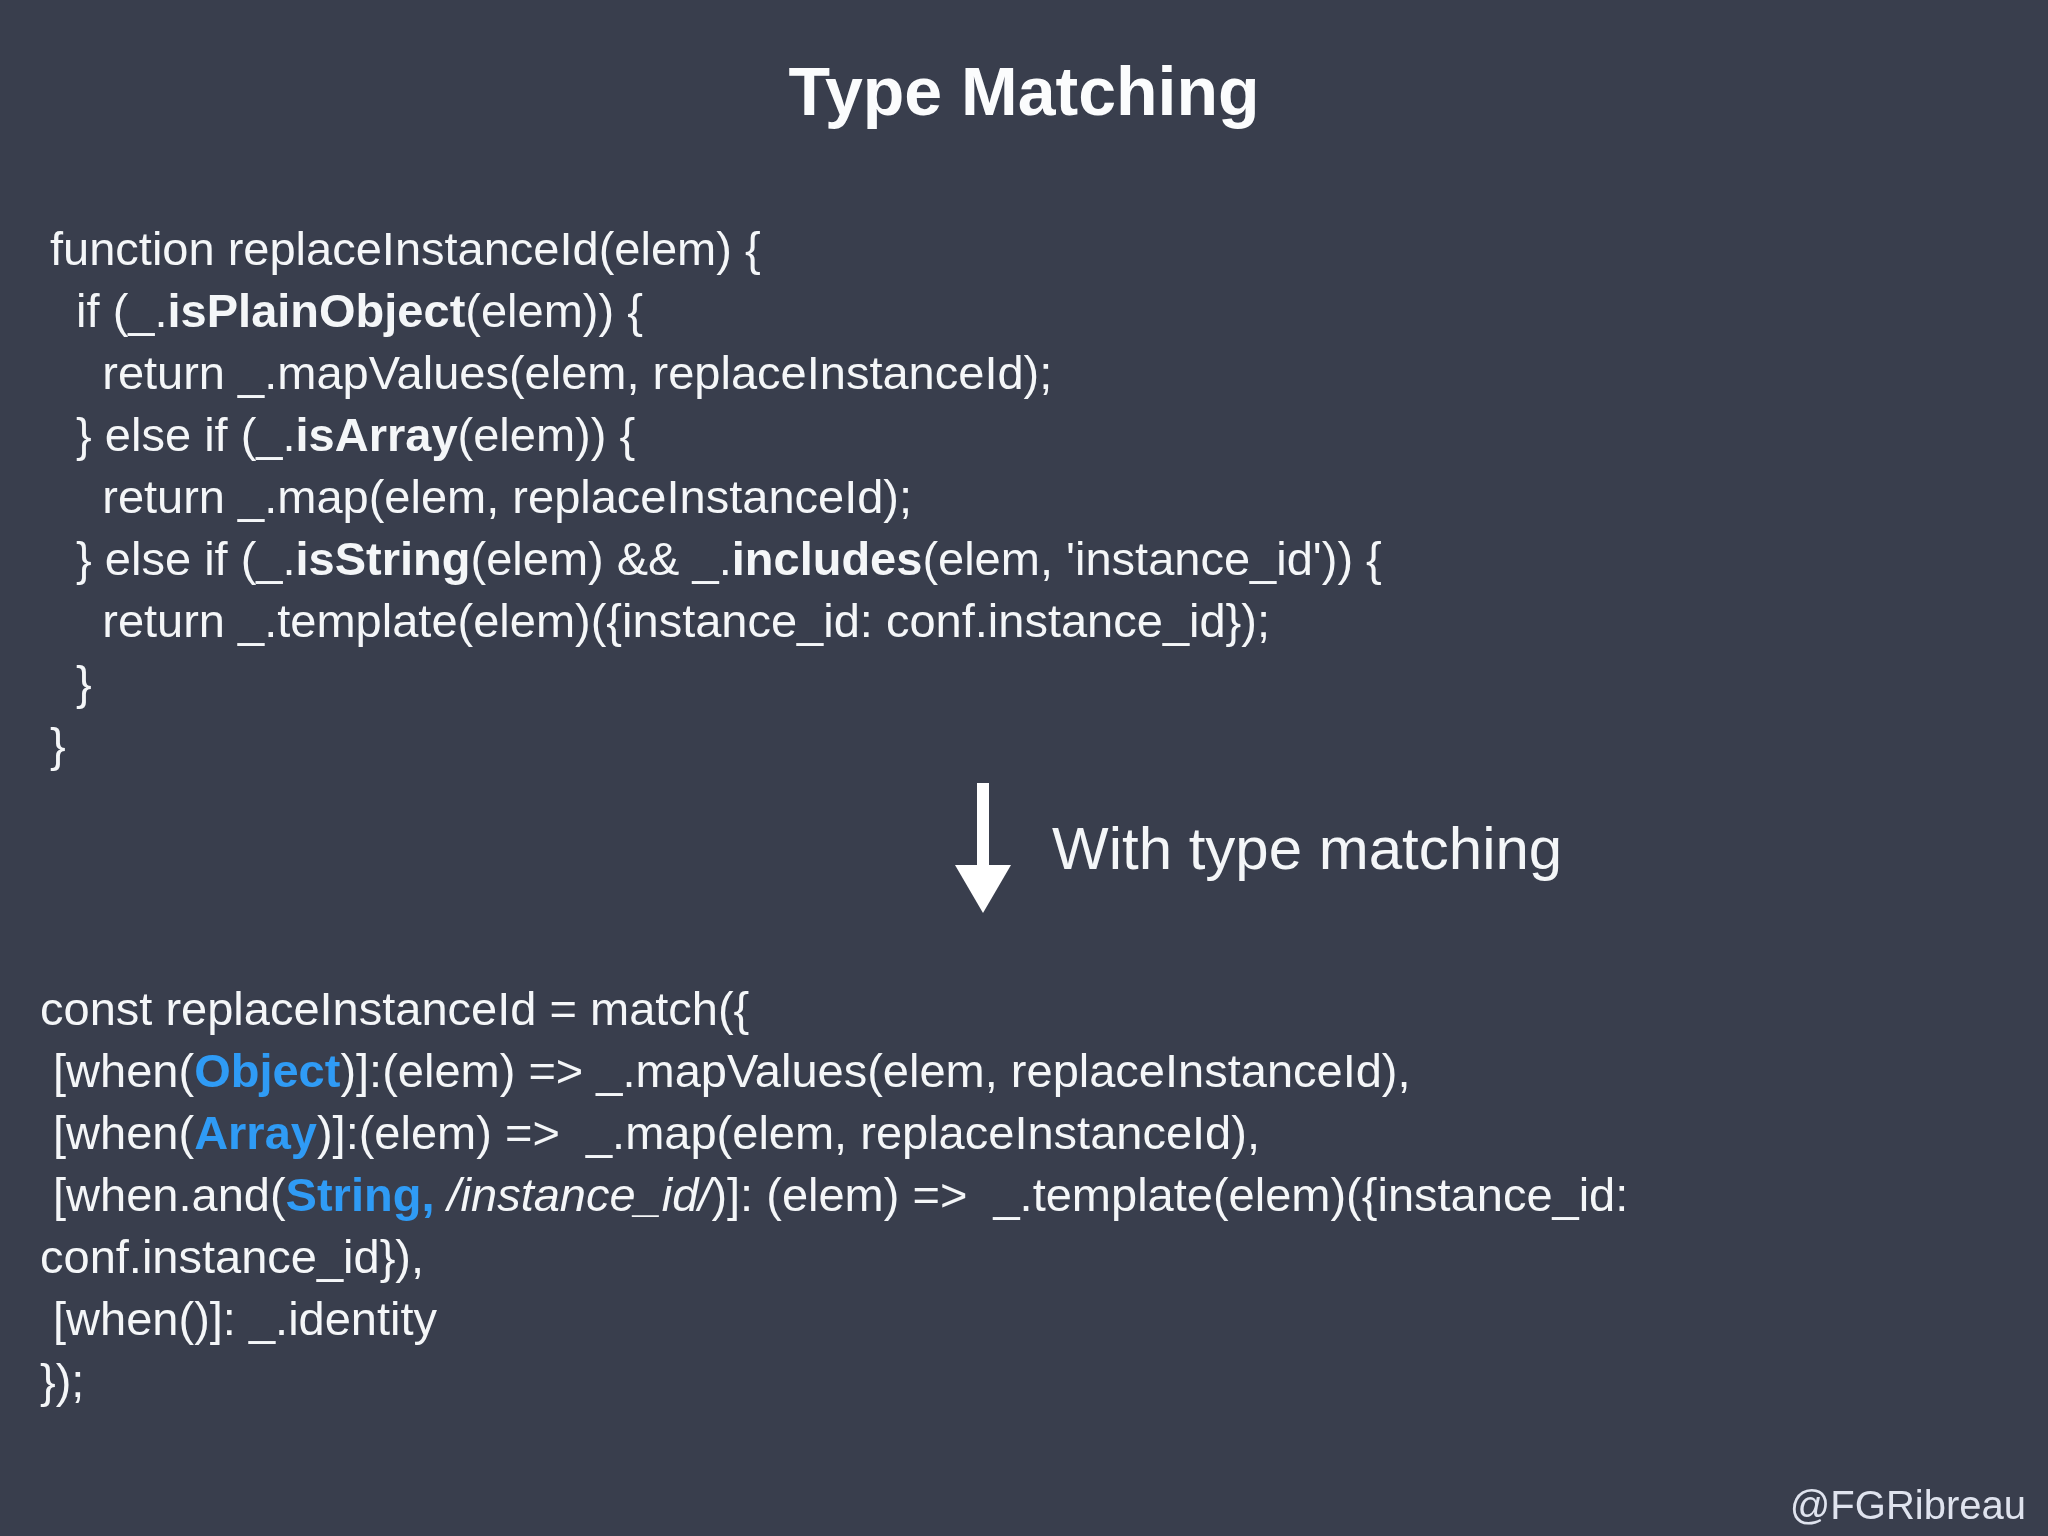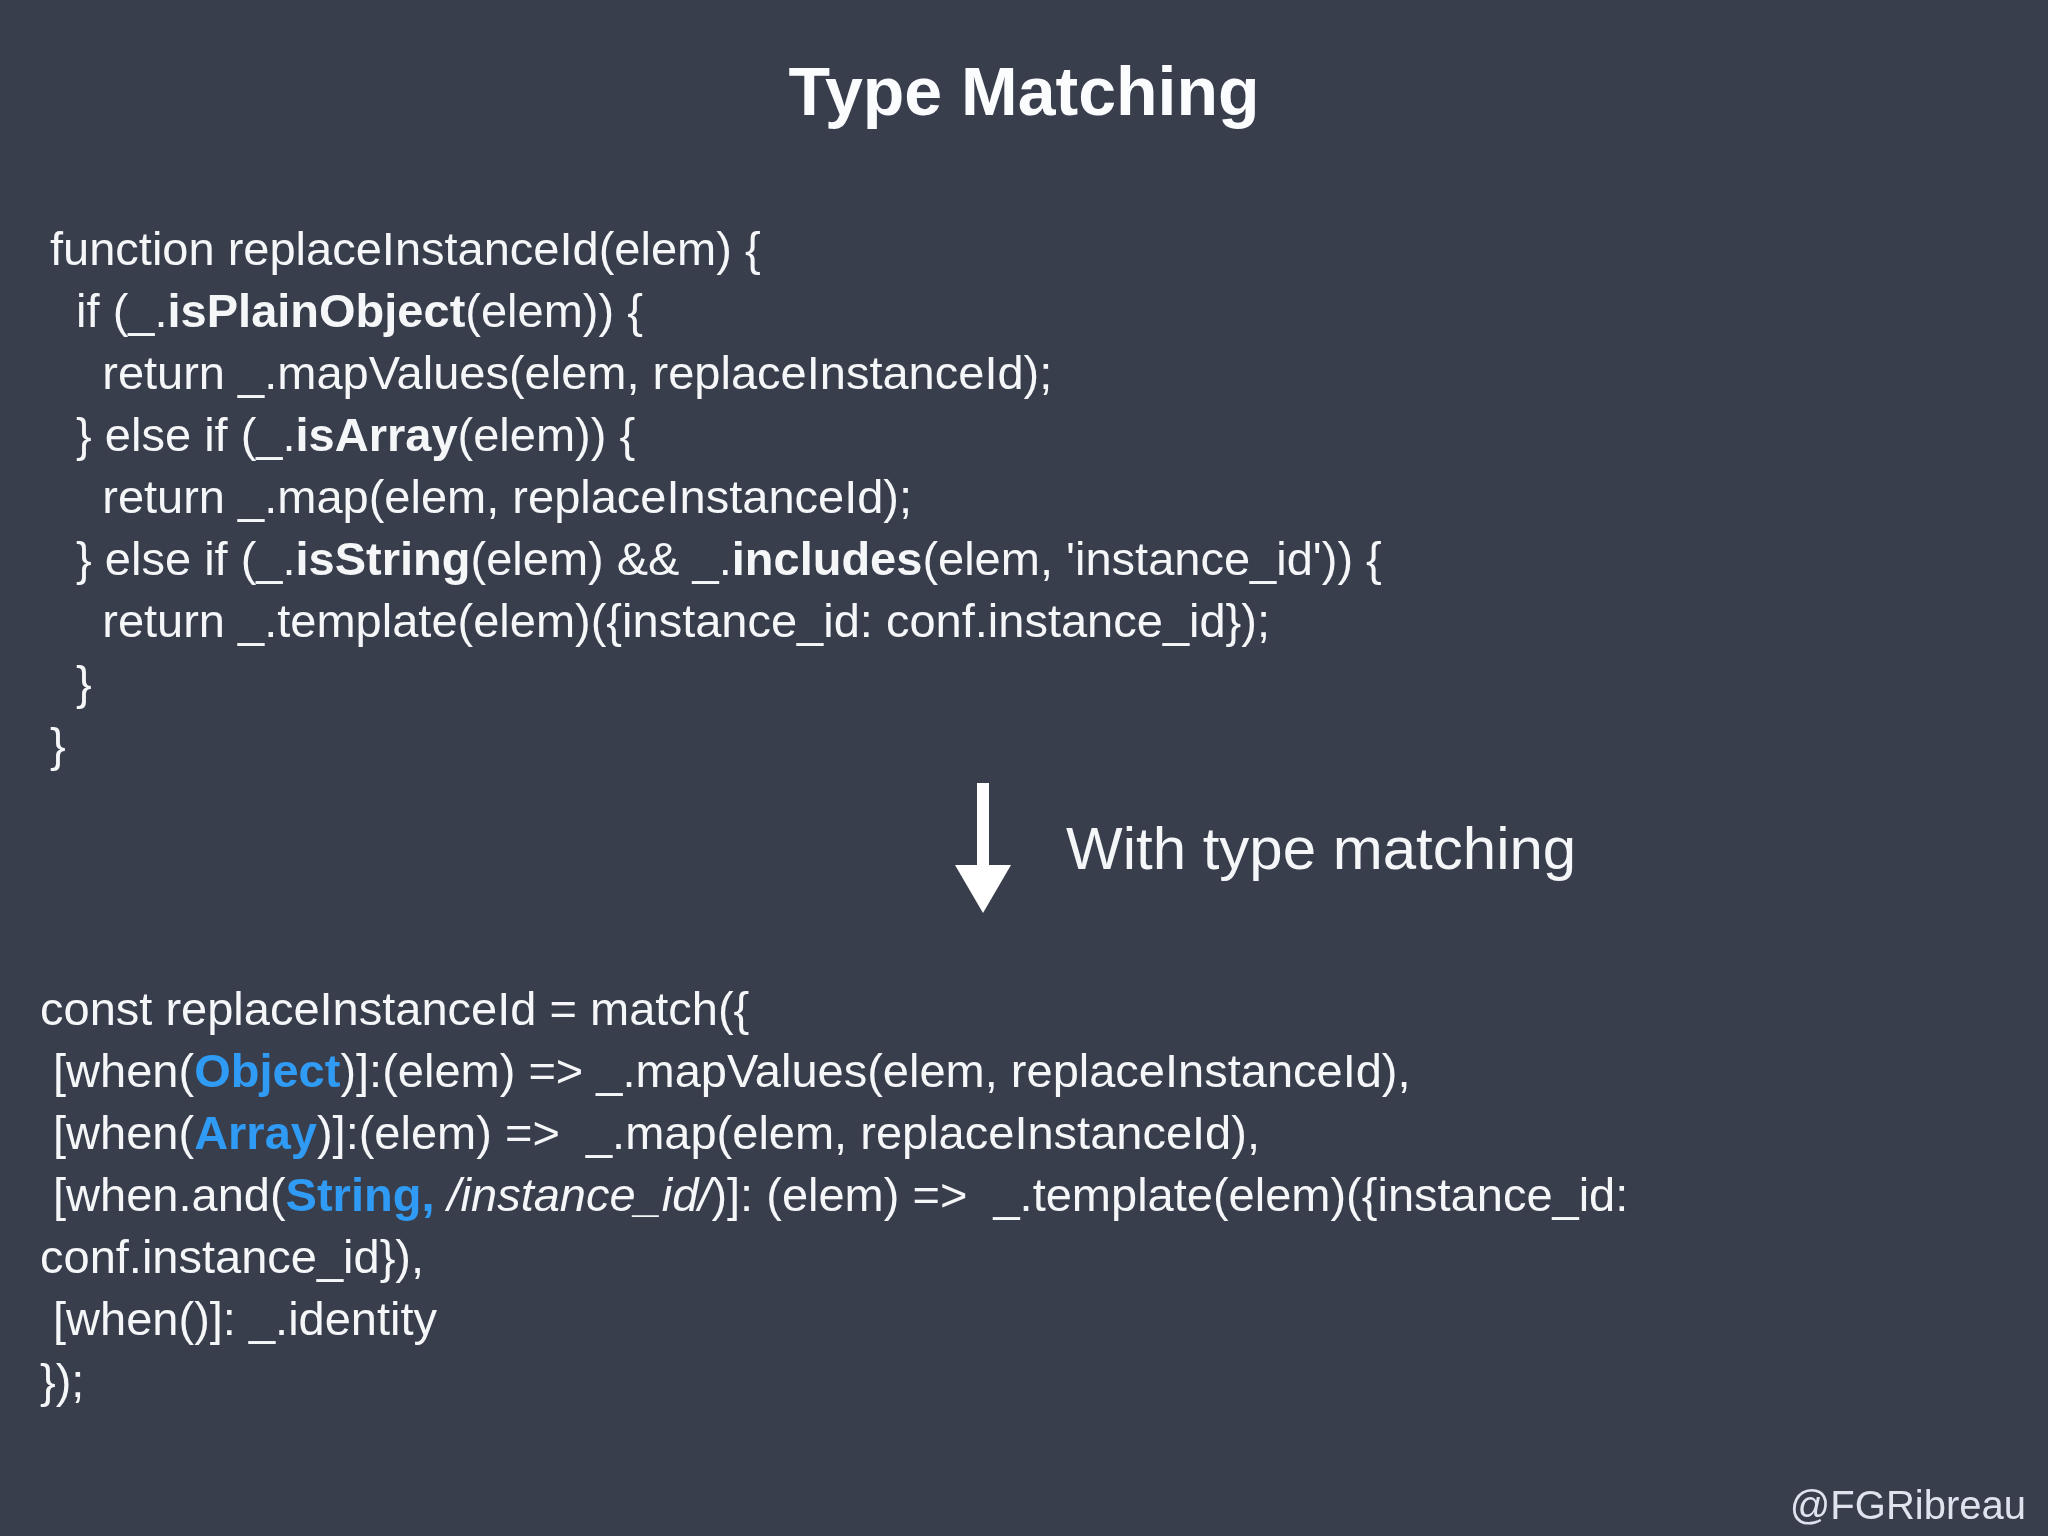--- a/index.html
+++ b/index.html
@@ -50,21 +50,21 @@
   .seg-bold   { font-weight: bold; }
   .seg-blue   { color: var(--blue); }
   .seg-italic { font-style: italic; }
   .transition {
     position: absolute;
     left: 952px;
     top: 782px;
     height: 132px;
     display: flex;
     align-items: center;
-    gap: 52px;
+    gap: 38px;
   }
   .arrow-svg {
     width: 62px;
     height: 130px;
     color: var(--arrow);
     flex: 0 0 auto;
   }
   .arrow-label {
     font-size: 60px;
     color: var(--code);

